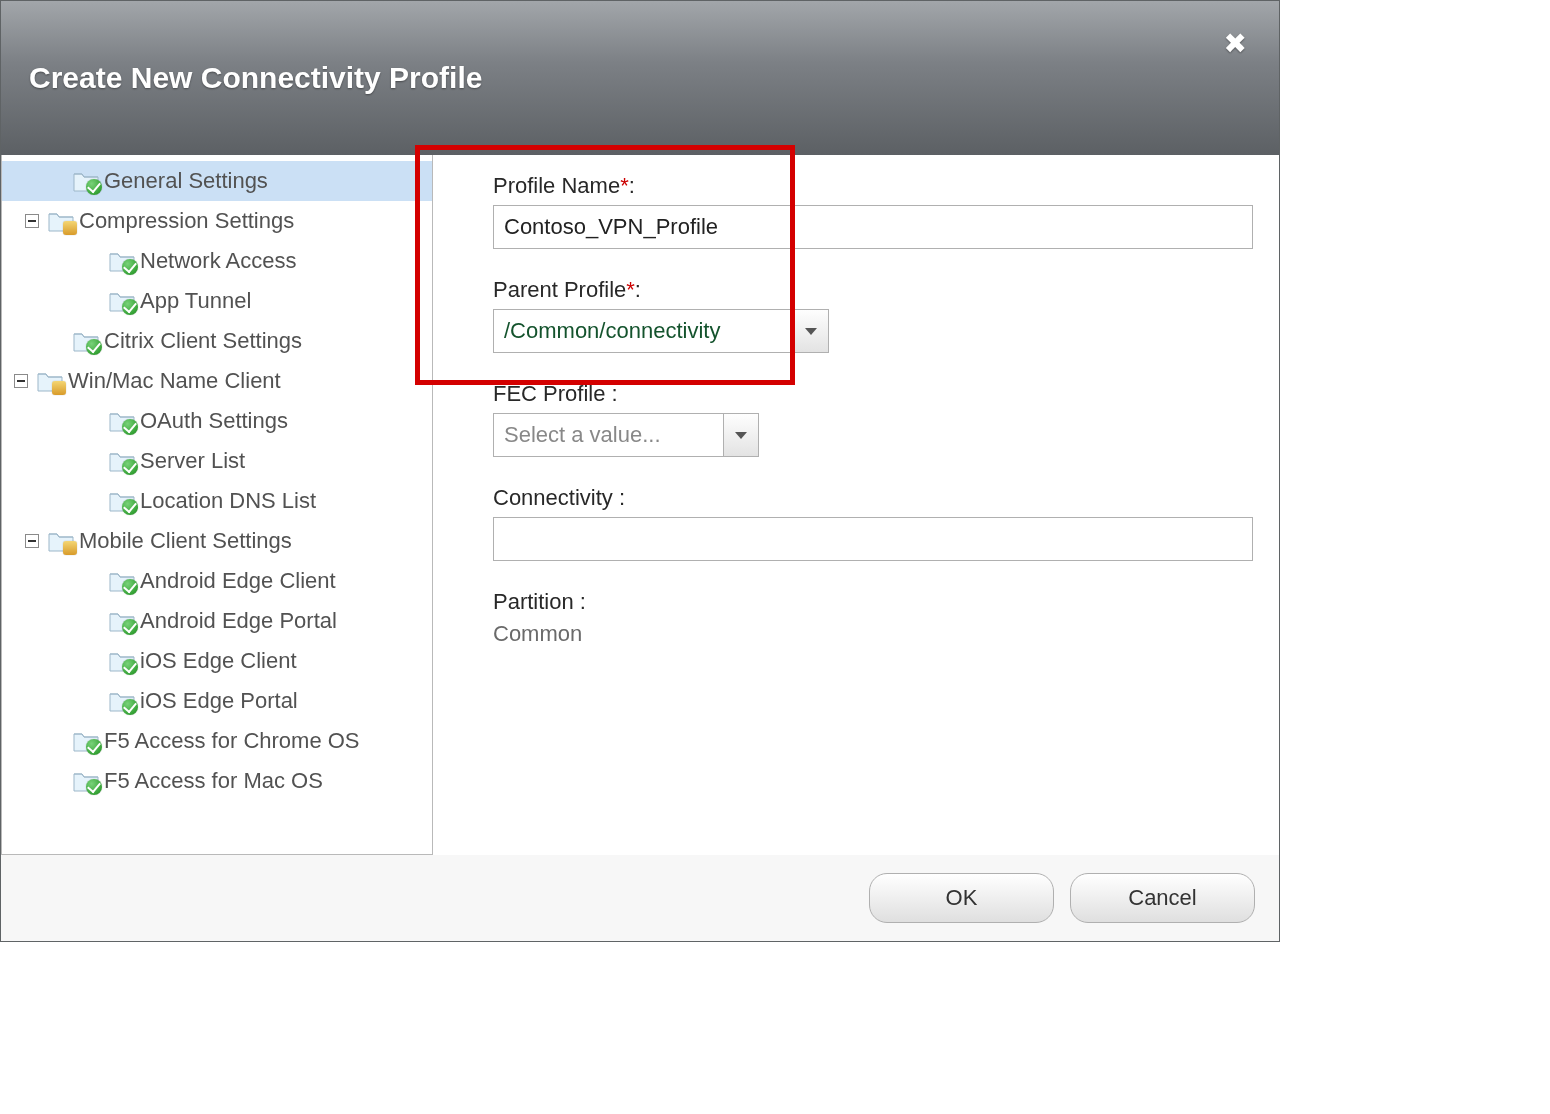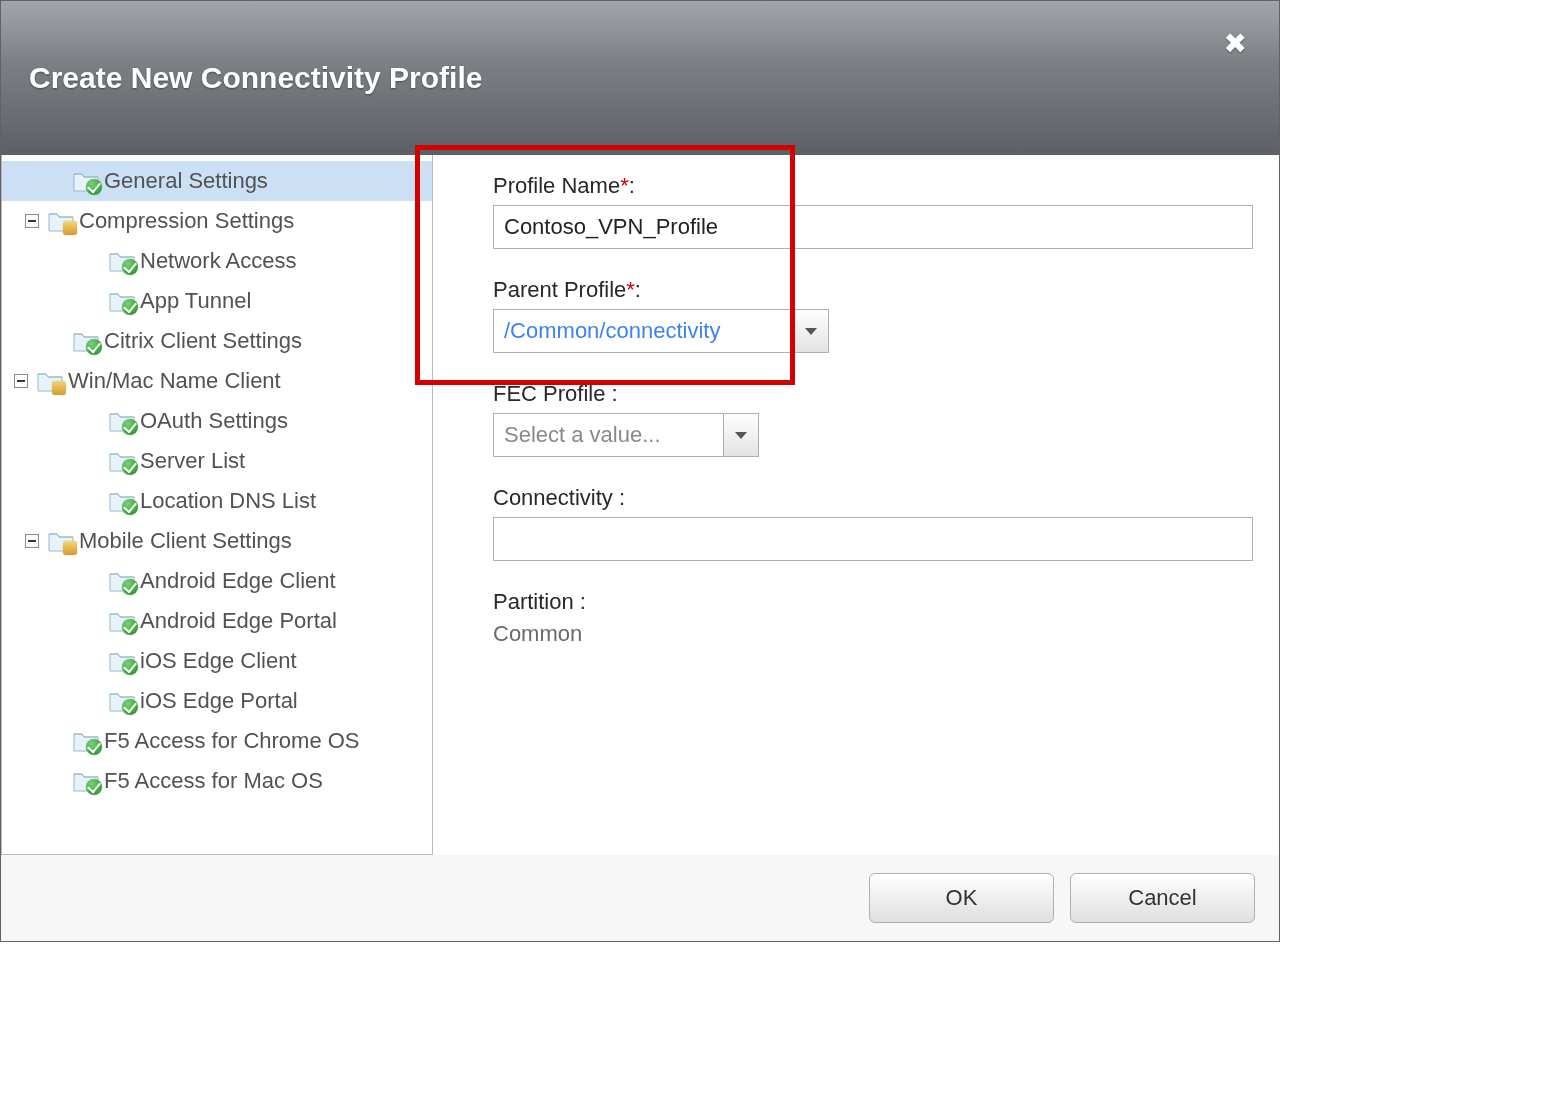--- a/index.html
+++ b/index.html
@@ -213,21 +213,21 @@
     align-items: stretch;
     height: 44px;
   }
   .combo input.sel {
     height: 44px;
     box-sizing: border-box;
     border: 1px solid #b0b0b0;
     border-right: none;
     padding: 4px 10px;
     font-size: 22px;
-    color: #3b82f6;
+    color: #14532d;
     background: #fff;
   }
   .combo input.sel.placeholder {
     color: #888;
   }
   .combo .caret {
     width: 34px;
     border: 1px solid #b0b0b0;
     background: linear-gradient(to bottom, #fefefe 0%, #e3e3e3 100%);
     display: inline-flex;
@@ -257,21 +257,21 @@
     background: #f7f7f7;
   }
 
   .btn {
     min-width: 185px;
     height: 50px;
     font-size: 22px;
     color: #333;
     background: linear-gradient(to bottom, #ffffff 0%, #dfdfdf 100%);
     border: 1px solid #b0b0b0;
-    border-radius: 6px;
+    border-radius: 18px;
     cursor: pointer;
   }
 
 </style>
 </head>
 <body>
 
 <div class="dialog">
 
   <div class="dialog-header">

